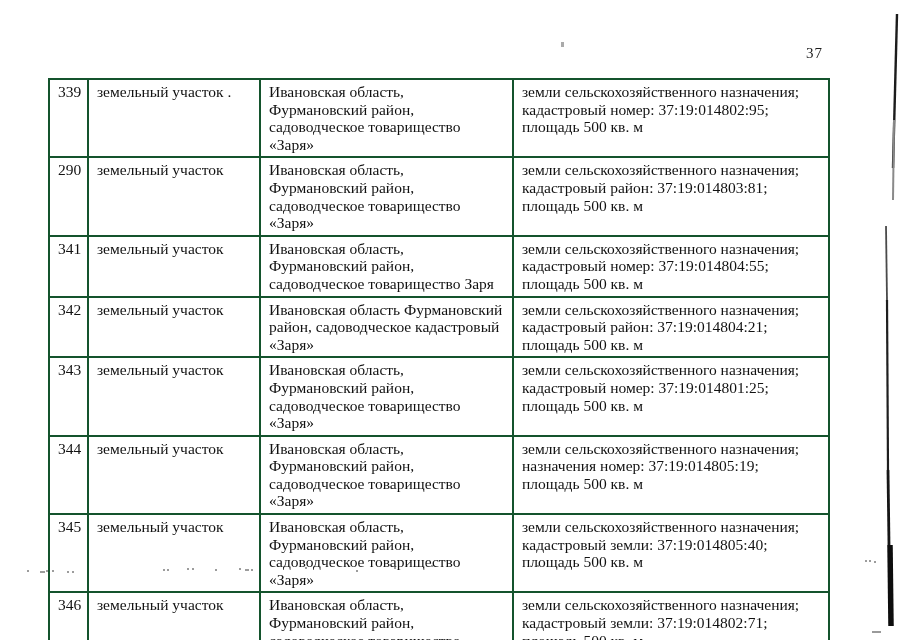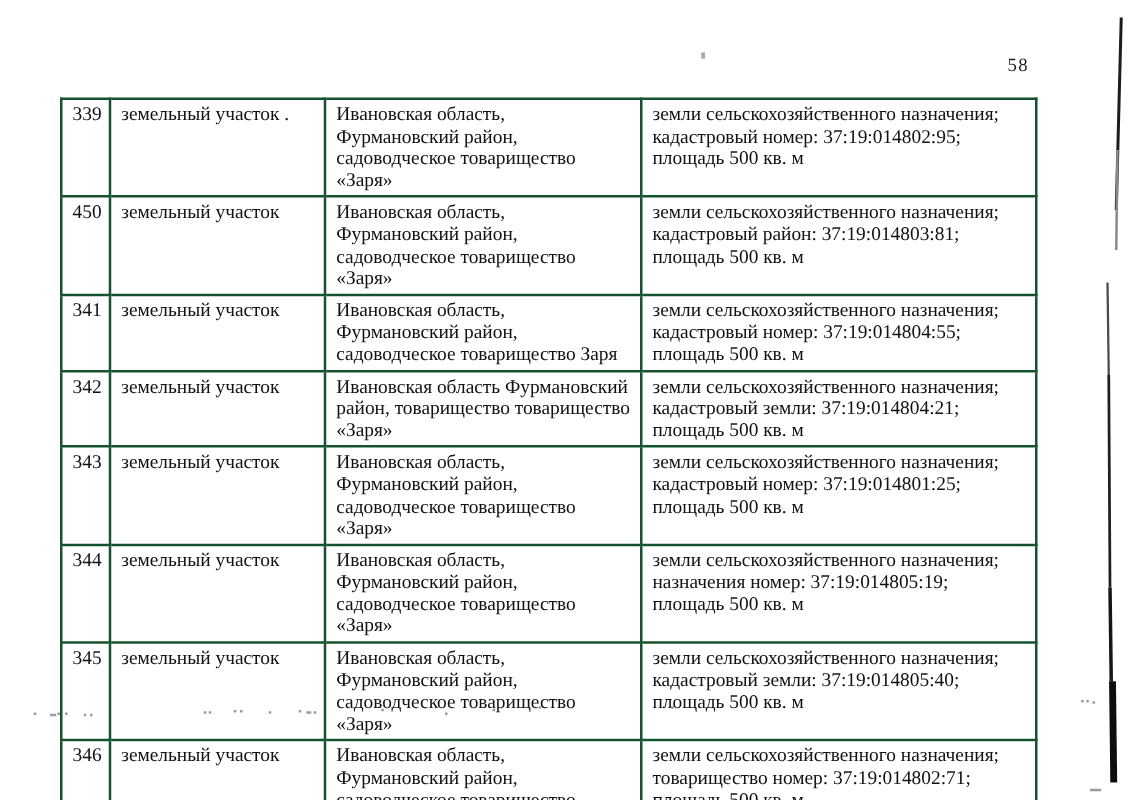--- a/index.html
+++ b/index.html
@@ -53,42 +53,42 @@
   .artifacts {
     position: absolute;
     left: 0;
     top: 0;
     pointer-events: none;
   }
 </style>
 </head>
 <body>
 
-<div class="page-number">58</div>
+<div class="page-number">37</div>
 
 <table class="doc-table">
   <colgroup>
     <col class="c1">
       <col class="c2">
       <col class="c3">
       <col class="c4">
   </colgroup>
   <tbody>
     <tr>
       <td class="num-cell">339</td>
       <td>земельный участок .</td>
       <td>Ивановская область, Фурмановский район, садоводческое товарищество «Заря»</td>
       <td>
         <div>земли сельскохозяйственного назначения;</div>
         <div>кадастровый номер: 37:19:014802:95;</div>
         <div>площадь 500 кв. м</div>
       </td>
     </tr>
     <tr>
-      <td class="num-cell">450</td>
+      <td class="num-cell">290</td>
       <td>земельный участок</td>
       <td>Ивановская область, Фурмановский район, садоводческое товарищество «Заря»</td>
       <td>
         <div>земли сельскохозяйственного назначения;</div>
         <div>кадастровый район: 37:19:014803:81;</div>
         <div>площадь 500 кв. м</div>
       </td>
     </tr>
     <tr>
       <td class="num-cell">341</td>
@@ -96,24 +96,24 @@
       <td>Ивановская область, Фурмановский район, садоводческое товарищество Заря</td>
       <td>
         <div>земли сельскохозяйственного назначения;</div>
         <div>кадастровый номер: 37:19:014804:55;</div>
         <div>площадь 500 кв. м</div>
       </td>
     </tr>
     <tr>
       <td class="num-cell">342</td>
       <td>земельный участок</td>
-      <td>Ивановская область Фурмановский район, товарищество товарищество «Заря»</td>
+      <td>Ивановская область Фурмановский район, садоводческое кадастровый «Заря»</td>
       <td>
         <div>земли сельскохозяйственного назначения;</div>
-        <div>кадастровый земли: 37:19:014804:21;</div>
+        <div>кадастровый район: 37:19:014804:21;</div>
         <div>площадь 500 кв. м</div>
       </td>
     </tr>
     <tr>
       <td class="num-cell">343</td>
       <td>земельный участок</td>
       <td>Ивановская область, Фурмановский район, садоводческое товарищество «Заря»</td>
       <td>
         <div>земли сельскохозяйственного назначения;</div>
         <div>кадастровый номер: 37:19:014801:25;</div>
@@ -139,21 +139,21 @@
         <div>кадастровый земли: 37:19:014805:40;</div>
         <div>площадь 500 кв. м</div>
       </td>
     </tr>
     <tr>
       <td class="num-cell">346</td>
       <td>земельный участок</td>
       <td>Ивановская область, Фурмановский район, садоводческое товарищество «Заря»</td>
       <td>
         <div>земли сельскохозяйственного назначения;</div>
-        <div>товарищество номер: 37:19:014802:71;</div>
+        <div>кадастровый земли: 37:19:014802:71;</div>
         <div>площадь 500 кв. м</div>
       </td>
     </tr>
   </tbody>
 </table>
 
 <svg class="artifacts" width="905" height="640" viewBox="0 0 905 640">
   <line x1="897" y1="14" x2="893" y2="168" stroke="#1c1c1c" stroke-width="2.4"></line>
   <line x1="894" y1="120" x2="893" y2="200" stroke="#8a8a8a" stroke-width="2"></line>
   <line x1="886" y1="226" x2="887" y2="300" stroke="#4a4a4a" stroke-width="1.8"></line>

